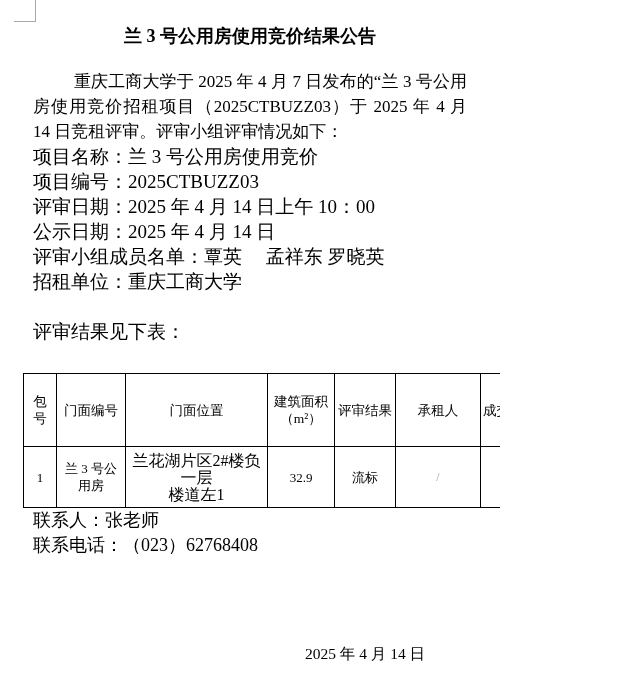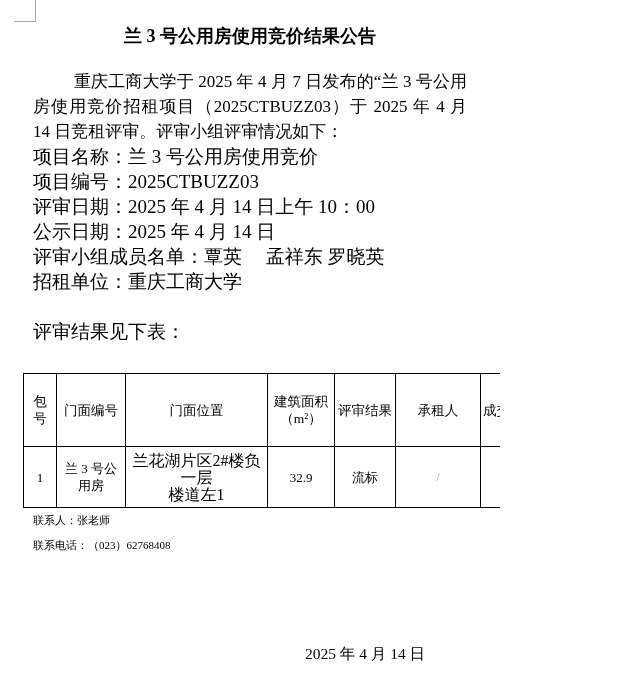--- a/index.html
+++ b/index.html
@@ -17,21 +17,21 @@
   .blank-line{height:25px;}
   table.results{border-collapse:collapse;margin:29px 0 0 -10px;width:574px;table-layout:fixed;}
   .results th,.results td{
     border:1px solid #000000;text-align:center;vertical-align:middle;
     font-weight:normal;padding:1px;white-space:pre-line;overflow:hidden;
   }
   .results th{height:70px;font-size:13.5px;line-height:17px;}
   .results td{height:58px;font-size:13px;line-height:17px;}
   .results td.small{font-size:16px;}
   .results td.slash{color:#8e9cc0;font-size:12px;}
-  .contact{font-size:11px;line-height:25px;white-space:pre-wrap;}
+  .contact{font-size:18px;line-height:25px;white-space:pre-wrap;}
   .footer{margin-top:82px;padding-left:230px;text-align:center;font-size:15.5px;line-height:27px;}
 </style>
 </head>
 <body>
 
 <div class="page">
   <div class="crop crop-tl"></div>
   <div class="crop crop-tr"></div>
 
   <div class="content">

